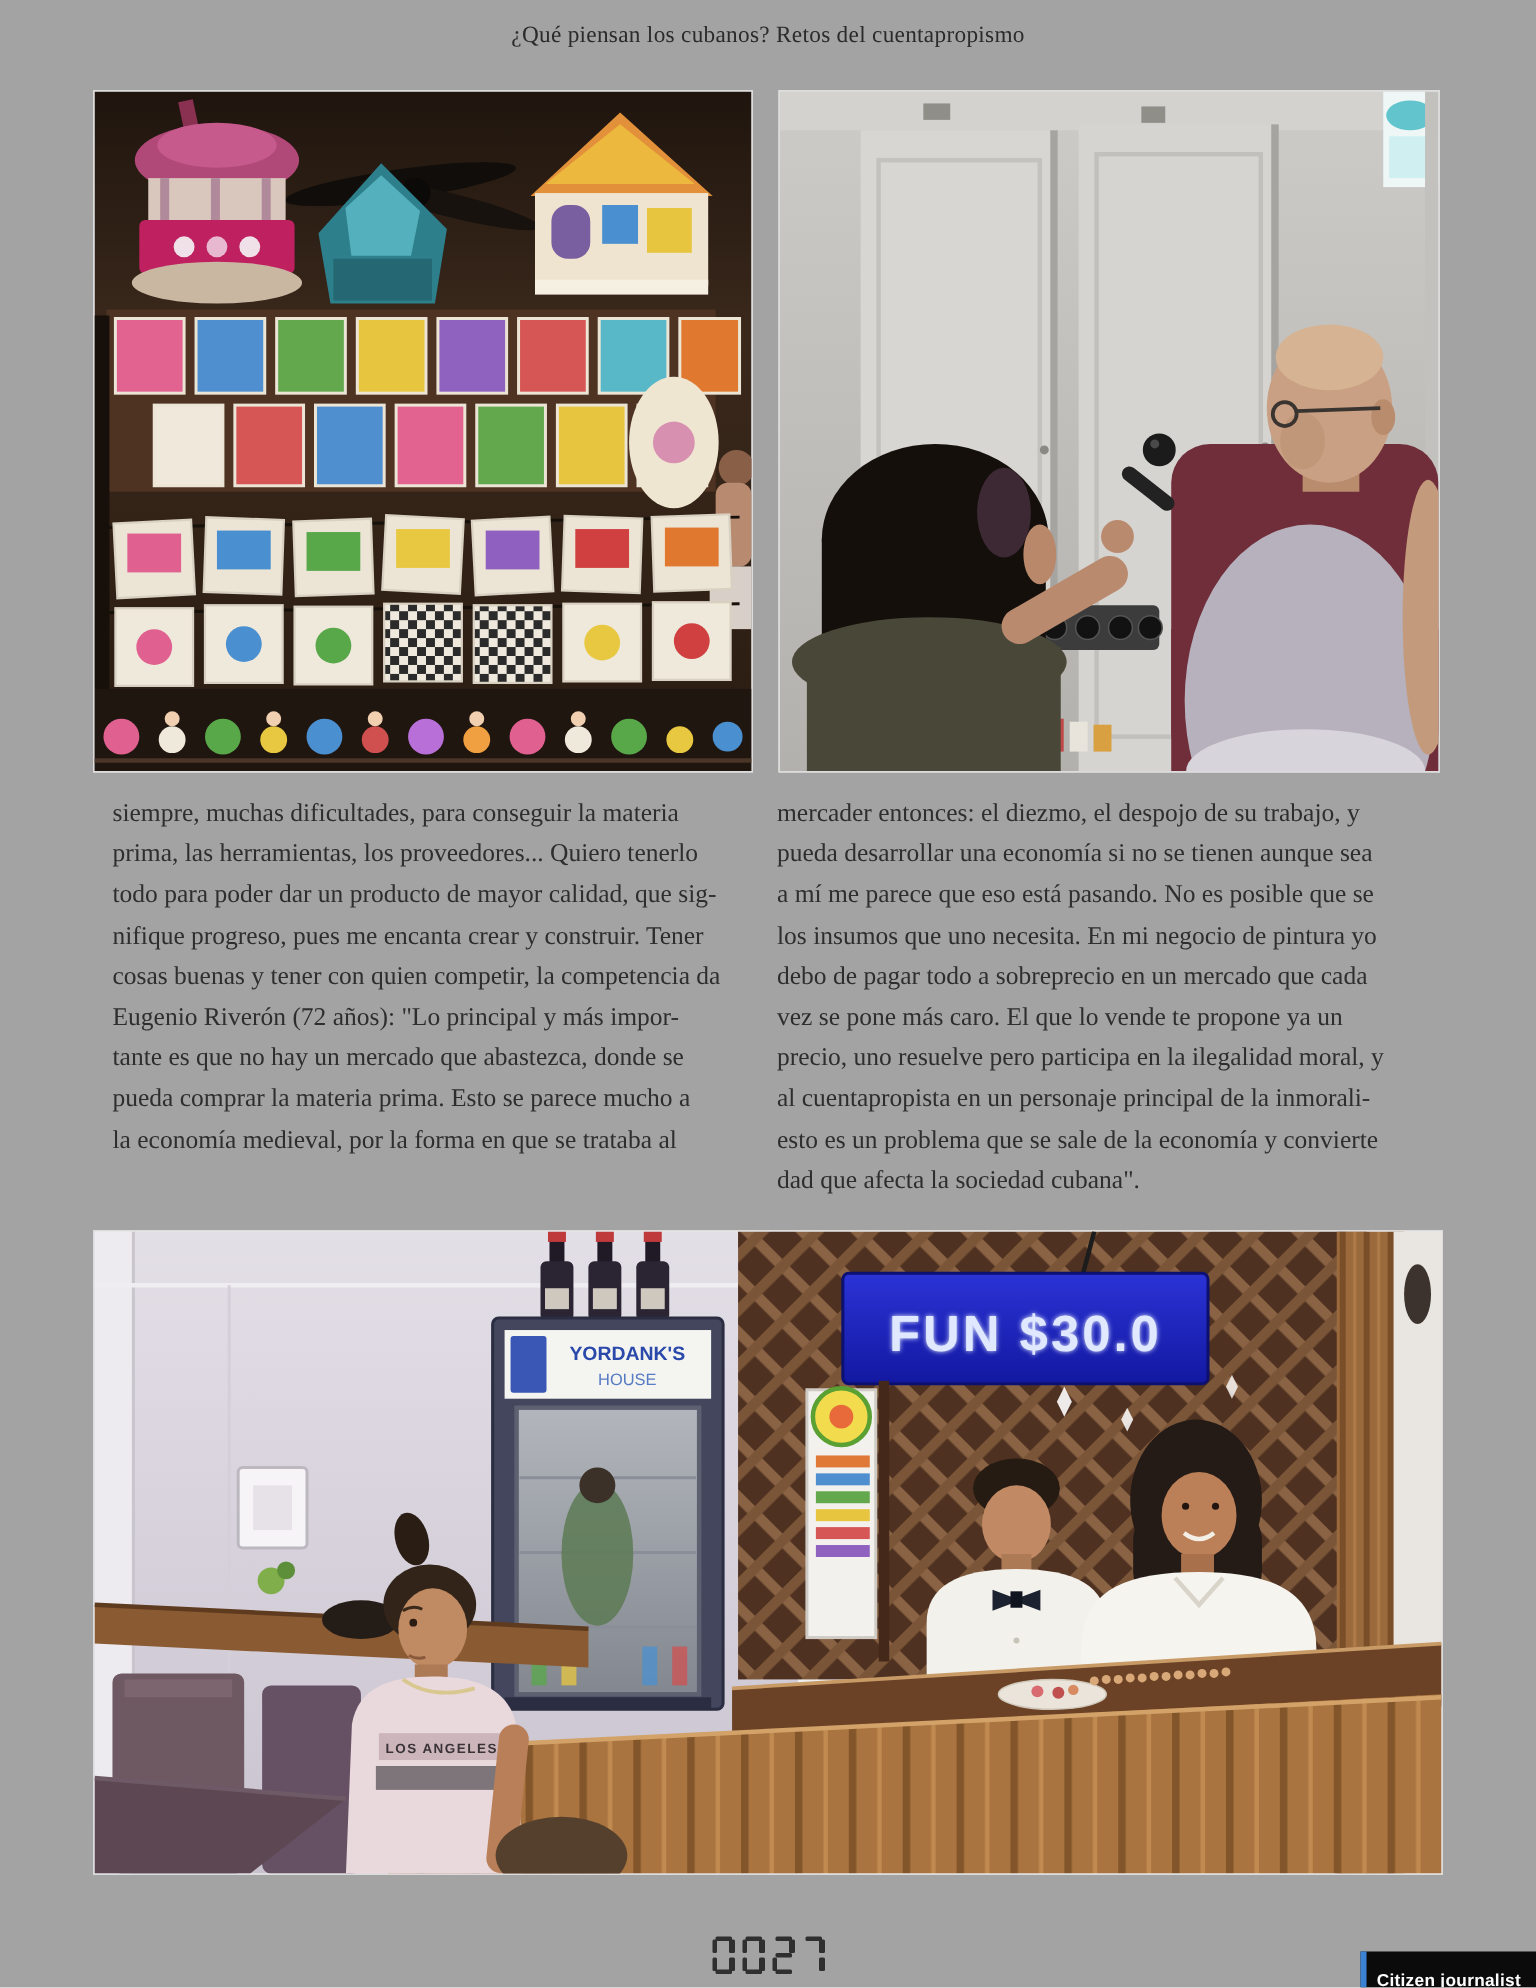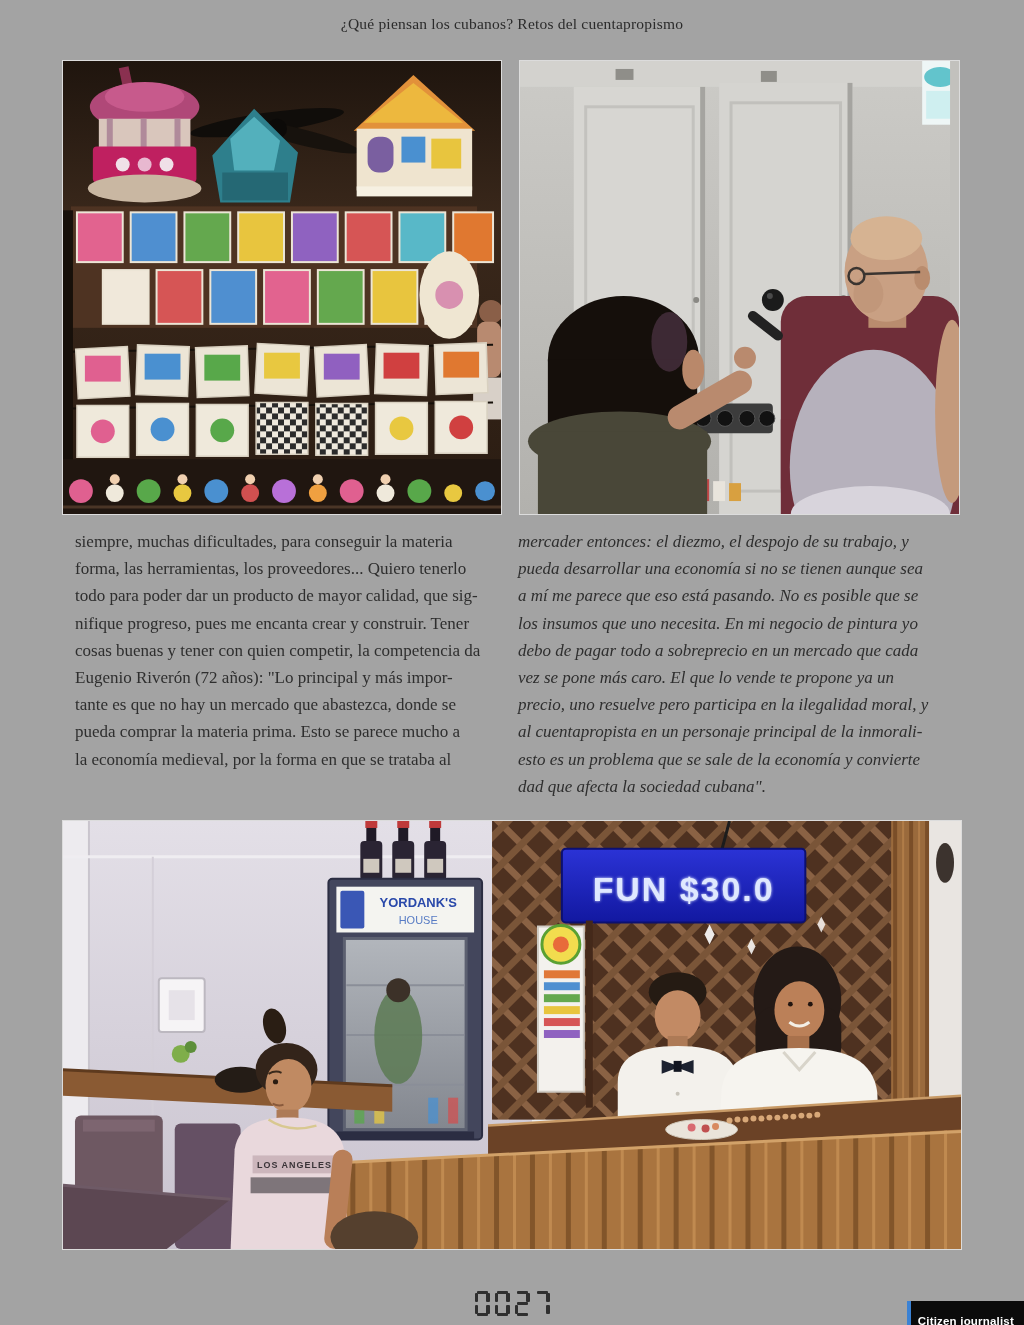--- a/index.html
+++ b/index.html
@@ -6,21 +6,21 @@
   .page{position:relative;width:1024px;height:1325px;background:#a3a3a3;overflow:hidden;
         font-family:"Liberation Serif", serif;color:#2d2d2d;}
   .title{position:absolute;top:15px;left:0;width:100%;text-align:center;
          font-size:15.5px;color:#2b2b2b;letter-spacing:.2px;}
   .photo{position:absolute;box-sizing:border-box;border:1px solid #dcdcdc;background:#eee;}
   .photo-craft{left:62px;top:60px;width:440px;height:455px;}
   .photo-interview{left:519px;top:60px;width:441px;height:455px;}
   .photo-bar{left:62px;top:820px;width:900px;height:430px;}
   .col{position:absolute;top:528px;width:450px;font-size:17px;line-height:27.2px;color:#2e2e2e;}
   .col-left{left:50px;margin-left:25px;}
-  .col-right{left:518px;font-style:italic;}
+  .col-right{left:518px;}
   .col div{white-space:nowrap;}
   .caption{position:absolute;top:1330px;left:0;width:100%;text-align:left;font-size:18px;color:#222;}
   .lcd{position:absolute;top:1291px;left:0;width:100%;height:26px;display:flex;justify-content:center;gap:5px;}
   .digit{position:relative;width:15px;height:25px;}
   .seg{position:absolute;background:#2f2f2f;border-radius:1px;}
   .seg-a{left:2px;top:0;width:11px;height:3.2px;}
   .seg-b{right:0;top:1.6px;width:3.2px;height:9.5px;}
   .seg-c{right:0;bottom:1.6px;width:3.2px;height:9.5px;}
   .seg-d{left:2px;bottom:0;width:11px;height:3.2px;}
   .seg-e{left:0;bottom:1.6px;width:3.2px;height:9.5px;}
@@ -248,21 +248,21 @@
     </g>
     <g>
       <rect x="230" y="248" width="42" height="10" rx="5" fill="#222" transform="rotate(38 230 253)"></rect>
       <circle cx="254" cy="240" r="11" fill="#1b1b1b"></circle>
       <circle cx="251" cy="236" r="3" fill="#4a4a4a"></circle>
     </g>
   </svg>
 
   <div class="col col-left">
     <div>siempre, muchas dificultades, para conseguir la materia</div>
-    <div>forma, las herramientas, los proveedores... Quiero tenerlo</div>
+    <div>prima, las herramientas, los proveedores... Quiero tenerlo</div>
     <div>todo para poder dar un producto de mayor calidad, que sig-</div>
     <div>nifique progreso, pues me encanta crear y construir. Tener</div>
     <div>cosas buenas y tener con quien competir, la competencia da</div>
     <div>Eugenio Riverón (72 años):  "Lo principal y más impor-</div>
     <div>tante es que no hay un mercado que abastezca, donde se</div>
     <div>pueda comprar la materia prima. Esto se parece mucho a</div>
     <div>la economía medieval, por la forma en que se trataba al</div>
   </div>
   <div class="col col-right">
     <div>mercader entonces: el diezmo, el despojo de su trabajo, y</div>

